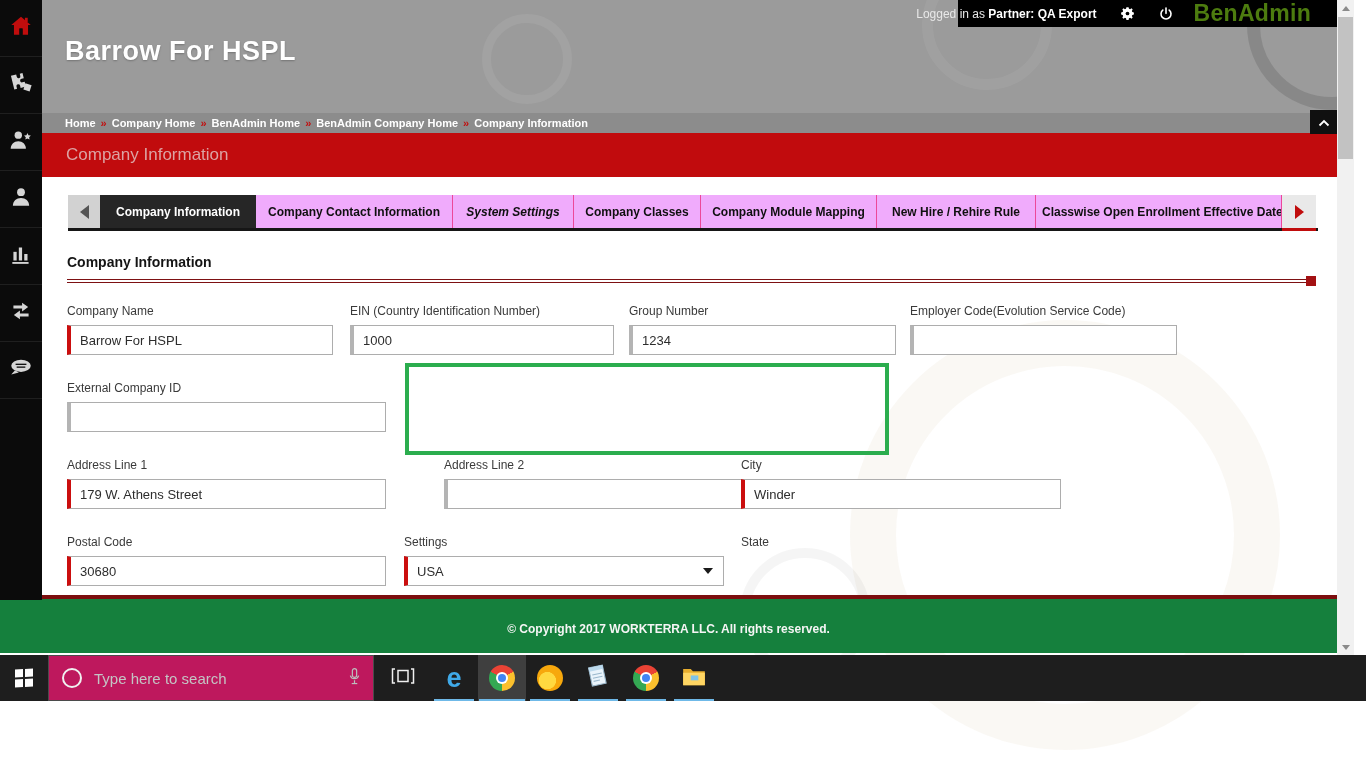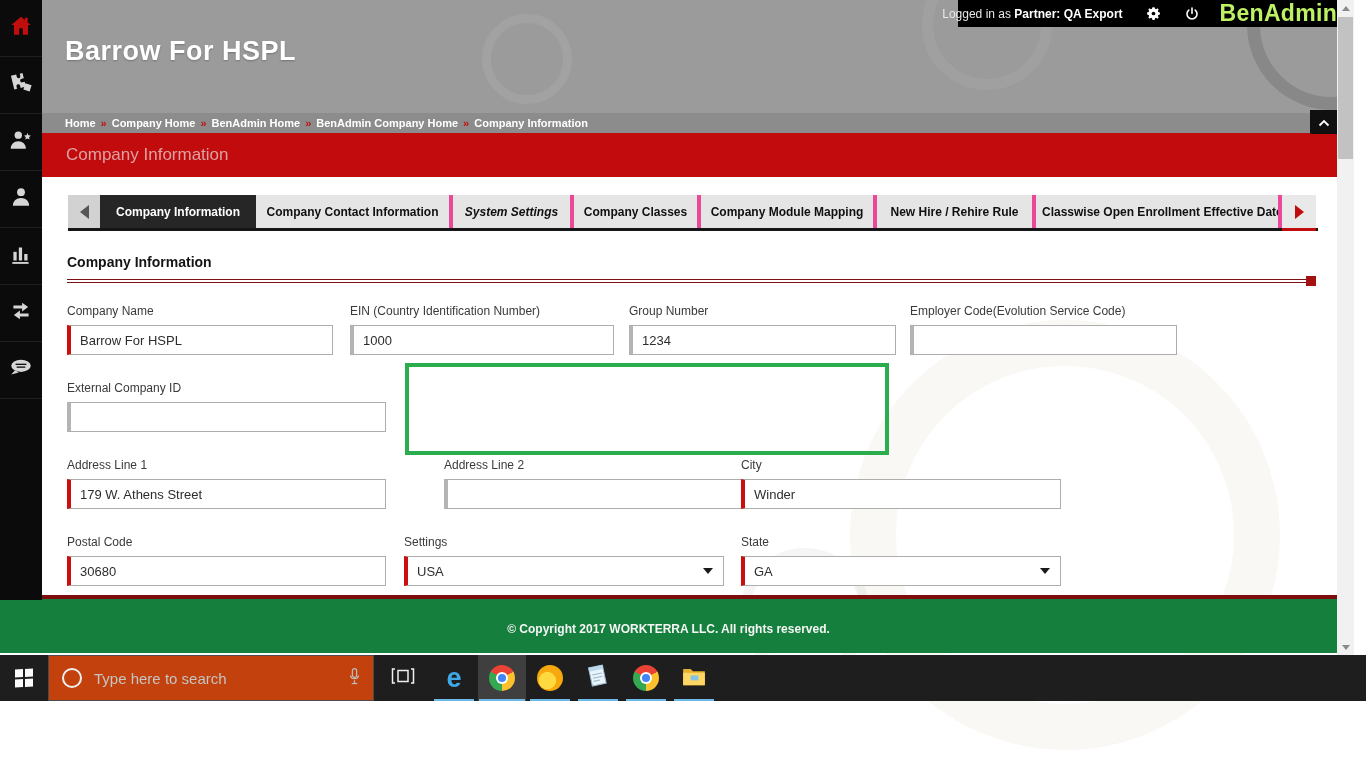--- a/index.html
+++ b/index.html
@@ -13,47 +13,47 @@
   
   .header { position:absolute; left:42px; top:0; width:1295px; height:113px; background:#9b9b9b; overflow:hidden; }
   .deco-ring { position:absolute; border-radius:50%; pointer-events:none; }
   .ring1 { left:440px; top:14px; width:90px; height:90px; border:9px solid rgba(255,255,255,0.07); }
   .ring2 { left:880px; top:-40px; width:130px; height:130px; border:11px solid rgba(255,255,255,0.06); }
   .ring3 { left:1205px; top:-60px; width:170px; height:170px; border:13px solid rgba(0,0,0,0.12); }
   .company-title { position:absolute; left:23px; top:36px; font-size:27px; font-weight:bold; color:#ffffff; letter-spacing:0.5px; text-shadow:0 1px 2px rgba(0,0,0,0.25); }
 
   
   .topbar { position:absolute; left:958px; top:0; width:379px; height:27px; background:#000; z-index:6;
-            display:flex; align-items:center; justify-content:flex-end; padding-right:0; }
+            display:flex; align-items:center; justify-content:flex-end; padding-right:26px; }
   .logged-in { color:#e8e8e8; font-size:12px; white-space:nowrap; }
   .logged-in b { color:#fff; }
   .topbar-icon { margin-left:22px; display:flex; align-items:center; cursor:pointer; }
-  .brand { color:#bef264; font-size:23px; font-weight:bold; margin-left:20px; letter-spacing:0.3px; }
+  .brand { color:#4d7c0f; font-size:23px; font-weight:bold; margin-left:20px; letter-spacing:0.3px; }
 
   
   .breadcrumb { position:absolute; left:42px; top:113px; width:1295px; height:20px; background:#8c8c8c;
                 display:flex; align-items:center; padding-left:23px; font-size:11px; font-weight:bold; color:#fff; }
   .crumb { cursor:pointer; white-space:nowrap; }
   .crumb-sep { color:#c01010; margin:0 5px; font-weight:bold; }
   .expand-btn { position:absolute; left:1310px; top:110px; width:27px; height:24px; background:#101010; z-index:7;
                 display:flex; align-items:center; justify-content:center; cursor:pointer; }
 
   
   .banner { position:absolute; left:42px; top:133px; width:1295px; height:44px; background:#c10b0d; display:flex; align-items:center; }
   .banner-title { margin-left:24px; font-size:17px; color:#dca3a3; }
 
   
   .tabstrip { position:absolute; left:68px; top:195px; width:1250px; height:36px; display:flex; border-bottom:3px solid #161616; }
   .tab-arrow { width:32px; height:33px; background:#d2d2d2; display:flex; align-items:center; justify-content:center; cursor:pointer; }
   .tri-left { width:0; height:0; border-top:7px solid transparent; border-bottom:7px solid transparent; border-right:9px solid #555; }
   .tab-arrow.right { width:34px; background:#e9e9e9; position:relative; }
   .tab-arrow.right::after { content:""; position:absolute; left:0; bottom:-3px; width:100%; height:3px; background:#c00c0c; }
   .tri-right { width:0; height:0; border-top:7px solid transparent; border-bottom:7px solid transparent; border-left:9px solid #c00c0c; }
-  .tab { height:33px; background:#e5e5e5; color:#101010; font-size:12px; font-weight:bold; display:flex; align-items:center;
-         justify-content:center; border-right:4px solid #ec4899; cursor:pointer; overflow:hidden; white-space:nowrap; padding:0 6px; }
+  .tab { height:33px; background:#f0abfc; color:#101010; font-size:12px; font-weight:bold; display:flex; align-items:center;
+         justify-content:center; border-right:1px solid #ec4899; cursor:pointer; overflow:hidden; white-space:nowrap; padding:0 6px; }
   .tab.active { background:#262626; color:#fff; border-right:none; }
 
   
   .section-title { position:absolute; left:67px; top:254px; font-size:14px; font-weight:bold; color:#141414; }
   .section-rule { position:absolute; left:67px; top:279px; width:1249px; height:4px; border-top:1px solid #7d1113; border-bottom:1px solid #7d1113; }
   .rule-end { position:absolute; left:1306px; top:276px; width:10px; height:10px; background:#a31113; }
 
   
   .field { position:absolute; }
   .field label { display:block; font-size:12px; color:#3a3a3a; margin-bottom:7px; }
@@ -79,21 +79,21 @@
   .sb-up { top:0; } .sb-down { bottom:0; }
   .sb-tri-up { width:0; height:0; border-left:4px solid transparent; border-right:4px solid transparent; border-bottom:5px solid #8a8a8a; }
   .sb-tri-down { width:0; height:0; border-left:4px solid transparent; border-right:4px solid transparent; border-top:5px solid #8a8a8a; }
   .sb-thumb { position:absolute; left:1px; top:17px; width:15px; height:142px; background:#c2c2c2; cursor:grab; }
 
   
   .taskbar { position:absolute; left:0; top:655px; width:1366px; height:46px; background:#1e1e1e; z-index:9; }
   .start-btn { position:absolute; left:0; top:0; width:48px; height:46px; display:flex; align-items:center; justify-content:center; cursor:pointer; }
   .win-logo { display:grid; grid-template-columns:8px 8px; grid-template-rows:8px 8px; gap:1.5px; transform:skewY(-3deg); }
   .win-logo span { background:#fdfdfd; }
-  .searchbox { position:absolute; left:48px; top:0; width:326px; height:46px; background:#c2410c; border:1px solid #4b4b4b;
+  .searchbox { position:absolute; left:48px; top:0; width:326px; height:46px; background:#be185d; border:1px solid #4b4b4b;
                display:flex; align-items:center; }
   .cortana-ring { width:20px; height:20px; border:2.5px solid #f0f0f0; border-radius:50%; margin-left:13px; flex:0 0 auto; }
   .search-input { flex:1; background:transparent; border:none; outline:none; color:#d5d5d5; font-size:15px; margin-left:12px;
                   font-family:"Liberation Sans", sans-serif; }
   .search-input::placeholder { color:#c4c4c4; opacity:1; }
   .search-mic { margin-right:12px; flex:0 0 auto; cursor:pointer; }
   .taskview-btn { position:absolute; left:380px; top:0; width:46px; height:46px; display:flex; align-items:center; justify-content:center; cursor:pointer; }
   .apps { position:absolute; left:430px; top:0; height:46px; display:flex; }
   .app-slot { width:48px; height:46px; position:relative; display:flex; align-items:center; justify-content:center; cursor:pointer; }
   .app-slot.active { background:#3f3f3f; }
@@ -301,24 +301,20 @@
   </div>
   <div class="field" style="left:404px; top:535px; width:320px;">
     <label>Settings</label>
     <div class="select-box req">
       <span>USA</span>
       <span class="select-arrow"></span>
     </div>
   </div>
   <div class="field" style="left:741px; top:535px; width:320px;">
     <label>State</label>
-    <div class="select-box req">
-      <span>GA</span>
-      <span class="select-arrow"></span>
-    </div>
   </div>
 
   <div class="footer-rule"></div>
   <div class="footer">
     <span class="footer-text">© Copyright 2017 WORKTERRA LLC. All rights reserved.</span>
   </div>
 
   <div class="scrollbar">
     <div class="sb-arrow sb-up">
         <span class="sb-tri-up"></span>

